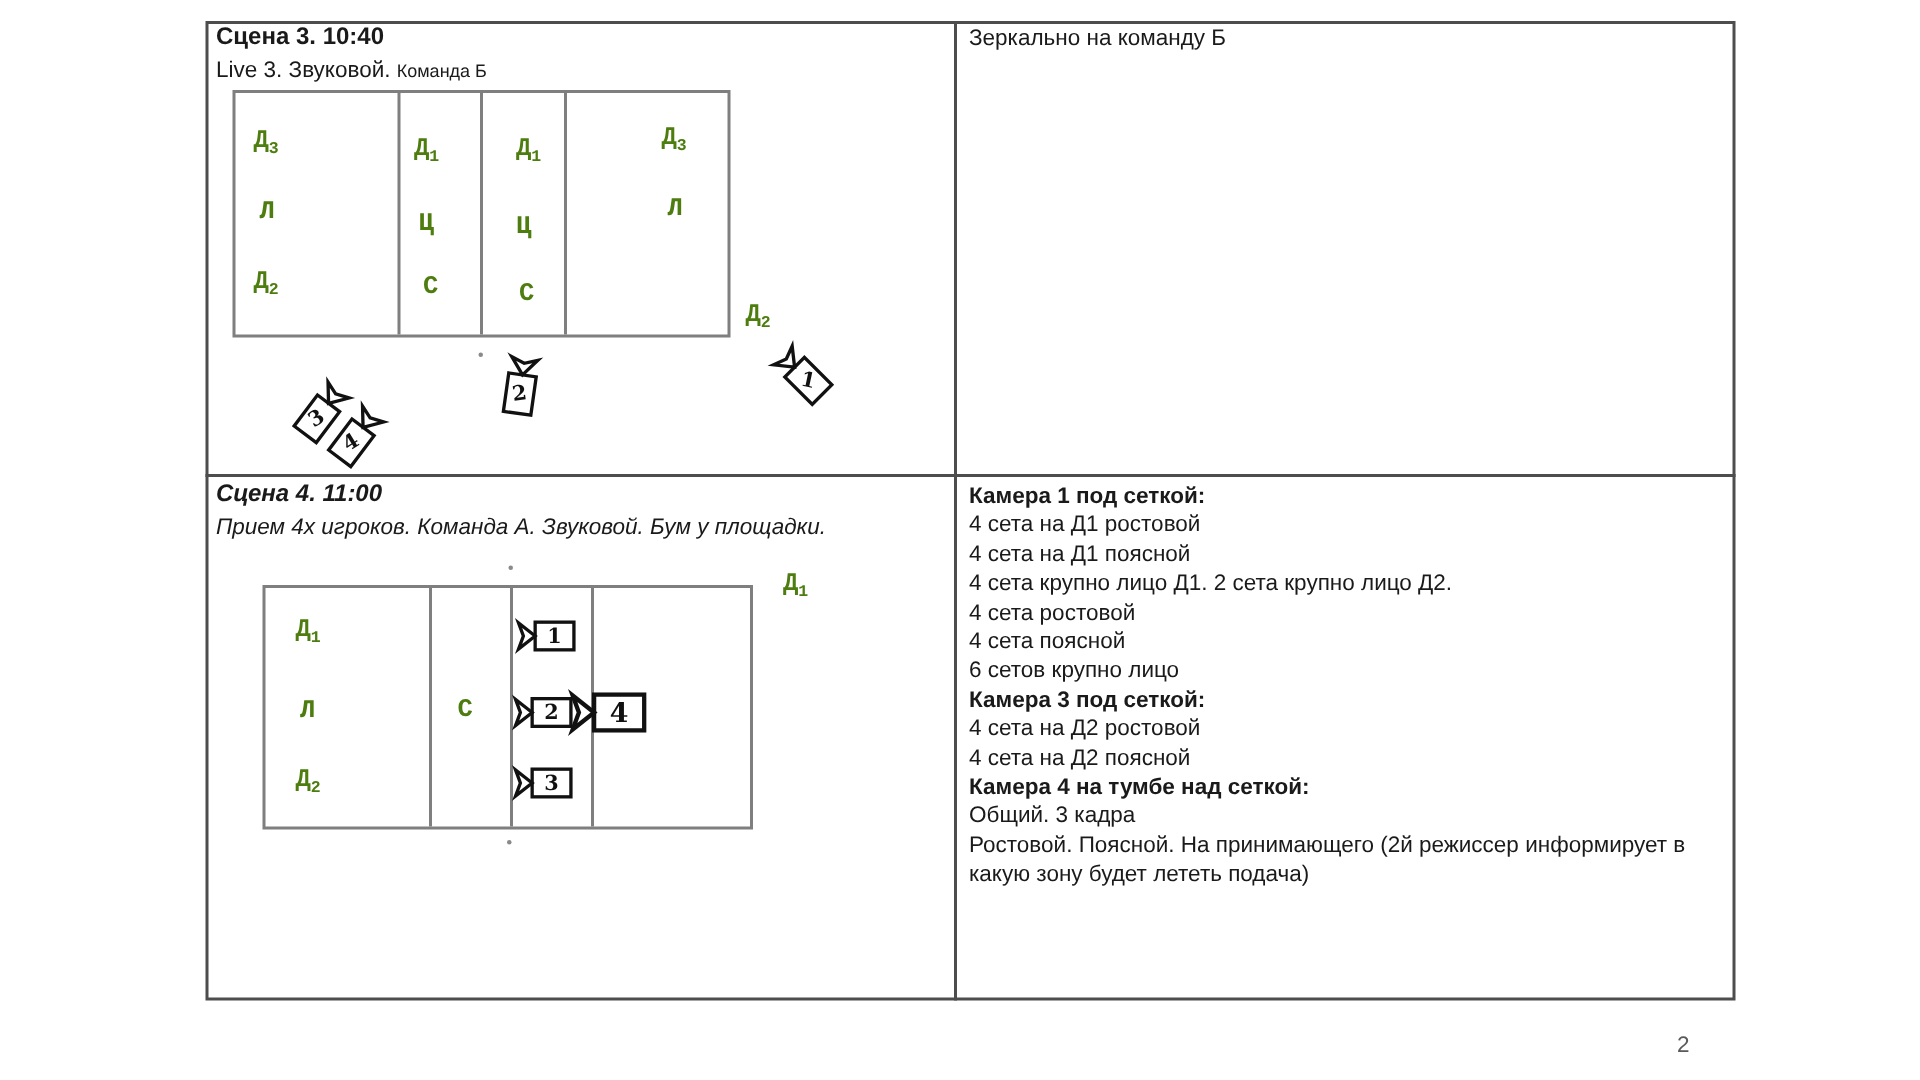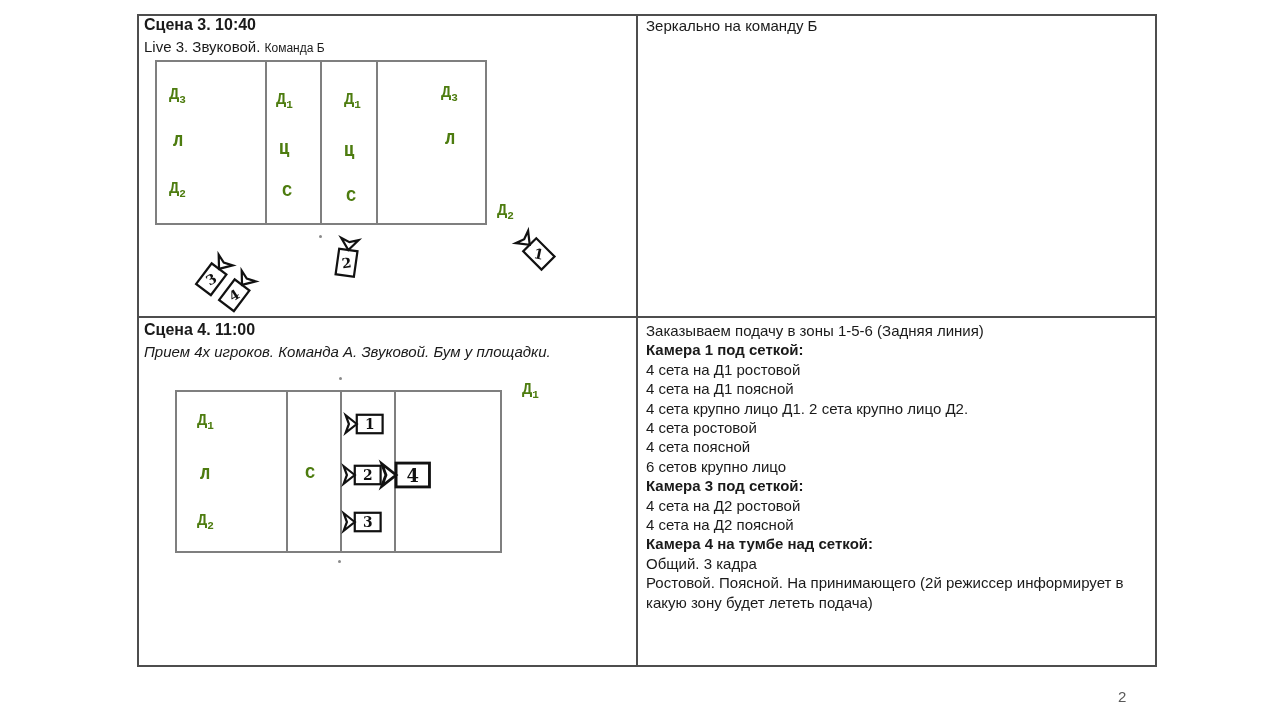--- a/index.html
+++ b/index.html
@@ -84,21 +84,21 @@
 </svg>
 <svg class="cam" style="left:211px;top:269px;" width="48" height="48" viewBox="0 0 52 52">
   <g class="shape" transform="rotate(127 27 26)">
       <rect x="16" y="16" width="28" height="20"></rect>
       <path d="M16 26 L4 16.5 L7.5 26 L4 35.5 Z"></path>
     </g>
   <text x="25" y="28.5" transform="rotate(-32 25 28.5)">4</text>
 </svg>
 <div class="dot" style="left:319px;top:235px;"></div>
 
-<div class="abs cell-title" style="left:144px;top:320px;">Сцена 4. 11:00</div>
+<div class="abs cell-title" style="left:144px;top:320px;font-style:italic;">Сцена 4. 11:00</div>
 <div class="abs cell-sub" style="left:144px;top:342px;font-style:italic;">Прием 4х игроков. Команда А. Звуковой. Бум у площадки.</div>
 
 <div class="abs court" style="left:175px;top:390px;width:327px;height:163px;">
   <div class="cdiv" style="left:109px;"></div>
   <div class="cdiv" style="left:163px;"></div>
   <div class="cdiv" style="left:217px;"></div>
 </div>
 <div class="abs zlab" style="left:197px;top:411px;"><span>Д</span><span class="sub">1</span></div>
 <div class="abs zlab" style="left:200px;top:465px;"><span>Л</span><span class="sub"></span></div>
 <div class="abs zlab" style="left:197px;top:511px;"><span>Д</span><span class="sub">2</span></div>
@@ -130,21 +130,20 @@
   <g class="shape">
       <rect x="16" y="16" width="28" height="20"></rect>
       <path d="M16 26 L4 16.5 L7.5 26 L4 35.5 Z"></path>
     </g>
   <text x="30" y="26.5">4</text>
 </svg>
 <div class="dot" style="left:339px;top:377px;"></div>
 <div class="dot" style="left:338px;top:560px;"></div>
 
 <div class="abs" style="left:646px;top:321px;">
-  <div class="note-line">Заказываем подачу в зоны 1-5-6 (Задняя линия)</div>
   <div class="note-line b">Камера 1 под сеткой:</div>
   <div class="note-line">4 сета на Д1 ростовой</div>
   <div class="note-line">4 сета на Д1 поясной</div>
   <div class="note-line">4 сета крупно лицо Д1. 2 сета крупно лицо Д2.</div>
   <div class="note-line">4 сета ростовой</div>
   <div class="note-line">4 сета поясной</div>
   <div class="note-line">6 сетов крупно лицо</div>
   <div class="note-line b">Камера 3 под сеткой:</div>
   <div class="note-line">4 сета на Д2 ростовой</div>
   <div class="note-line">4 сета на Д2 поясной</div>

